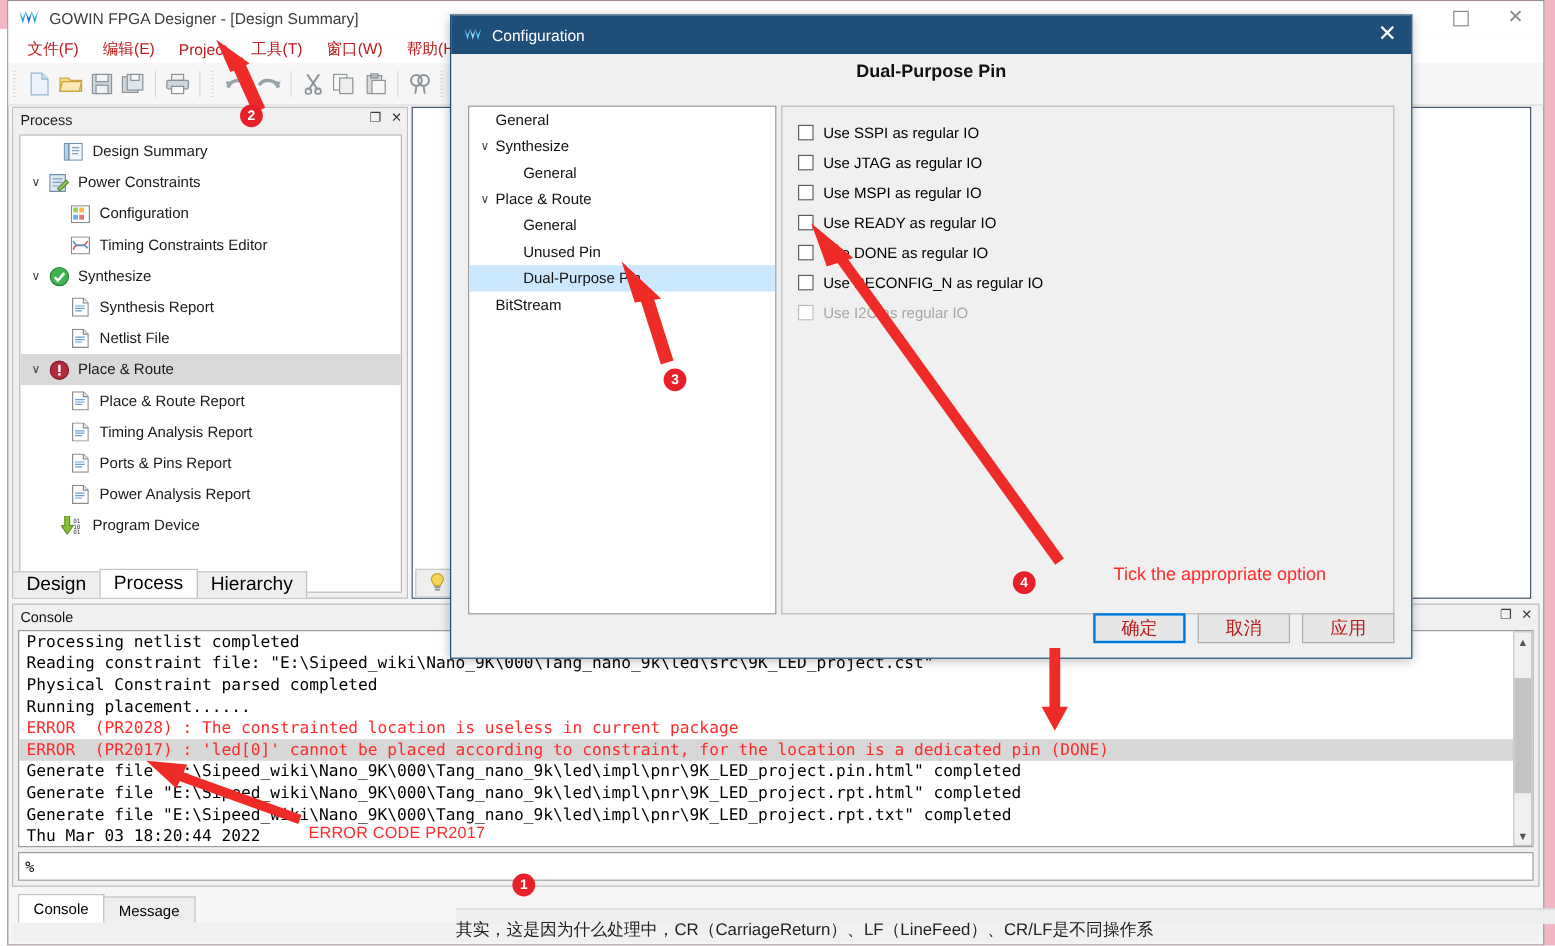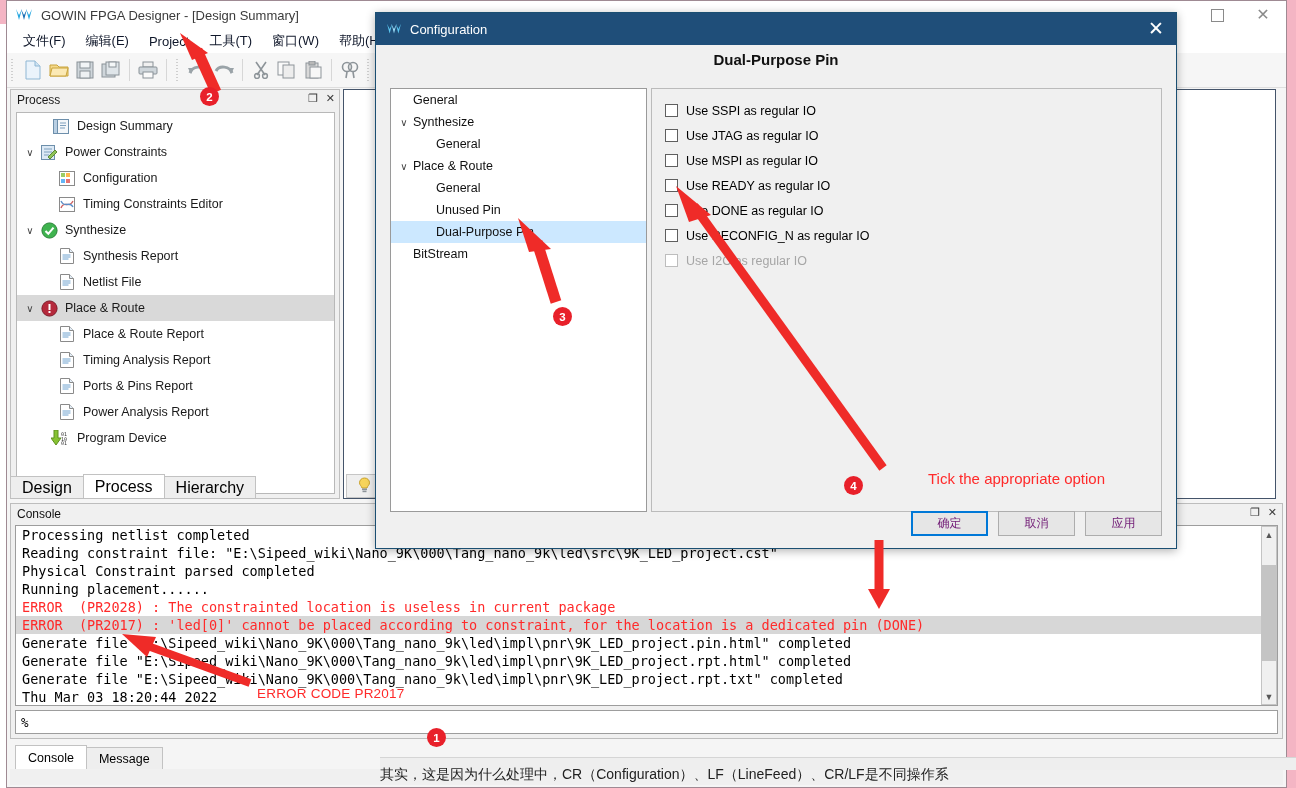--- a/index.html
+++ b/index.html
@@ -51,21 +51,21 @@
     width:22px;height:20px;border:1px solid #cdcdcd;background:#fff;
     display:flex;align-items:center;justify-content:center;color:#43506b;font-size:11px;
     margin-left:-1px;
   }
 
   
   .menubar {
     position:absolute; left:0; top:28px; height:24px; width:100%;
     display:flex; align-items:center; background:#ffffff; font-size:13px;
   }
-  .menu-item { padding:2px 10px; color:#0f172a; }
+  .menu-item { padding:2px 10px; color:#b91c1c; }
   .menu-item.first { margin-left:6px; }
 
   
   .toolbar {
     position:absolute; left:0; top:52px; height:34px; width:100%;
     background:#f6f6f6; border-bottom:1px solid #dedede;
     display:flex; align-items:center;
   }
   .tb-grip { width:7px;height:22px;margin:0 3px;
     background-image:repeating-linear-gradient(to bottom,#cfcfcf 0 1px,transparent 1px 3px);
@@ -220,21 +220,21 @@
     margin-right:8px;flex:0 0 auto;
   }
   .chk-row.disabled .chk-box { border-color:#bdbdbd; }
   .chk-row.disabled { color:#a6a6a6; }
 
   .dlg-buttons {
     position:absolute; right:14px; bottom:12px; display:flex; gap:10px;
   }
   .dbtn {
     width:77px;height:25px; background:#e6e6e6; border:1px solid #adadad;
-    display:flex;align-items:center;justify-content:center; font-size:12px; color:#701a75;
+    display:flex;align-items:center;justify-content:center; font-size:15px; color:#b91c1c;
     box-sizing:border-box;
   }
   .dbtn.primary { background:#e6e6e6; border:2px solid #0078d7; }
 
   
   .ann-svg { position:absolute; left:0; top:0; width:1296px; height:788px; pointer-events:none; }
   .badge {
     position:absolute; width:19px;height:19px;border-radius:50%;
     background:#e8202a; color:#fff; font-size:11.5px; font-weight:bold;
     display:flex;align-items:center;justify-content:center;
@@ -601,21 +601,21 @@
 
     <div class="bottom-tabs">
       <div class="btab active">Console</div>
       <div class="btab">Message</div>
     </div>
 
     <div class="status-strip"></div>
   </div>
 
   <div class="back-strip"></div>
-  <div class="back-text">其实，这是因为什么处理中，CR（Configuration）、LF（LineFeed）、CR/LF是不同操作系</div>
+  <div class="back-text">其实，这是因为什么处理中，CR（CarriageReturn）、LF（LineFeed）、CR/LF是不同操作系</div>
 
   <div class="dialog">
     <div class="dlg-title">
       <span class="dlg-icon">
         <svg width="16" height="14" viewBox="0 0 18 16">
           <path d="M1 2 L4 13 L7 2 L4 8 Z" fill="#5cc8f2"></path>
           <path d="M6 2 L9 13 L12 2 L9 8 Z" fill="#9adcf7"></path>
           <path d="M11 2 L14 13 L17 2 L14 8 Z" fill="#5cc8f2"></path>
         </svg>
       </span>

